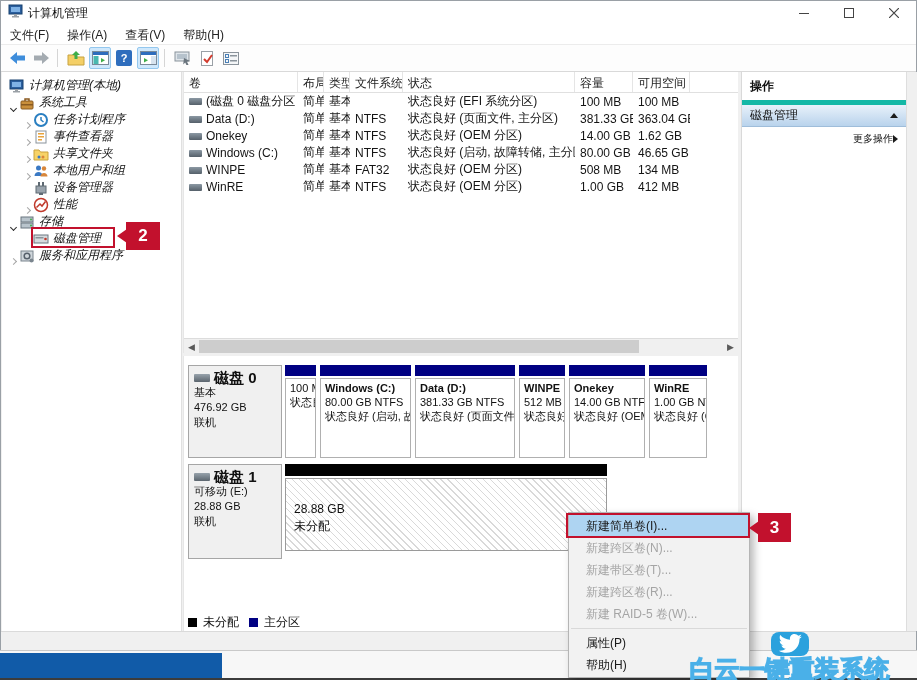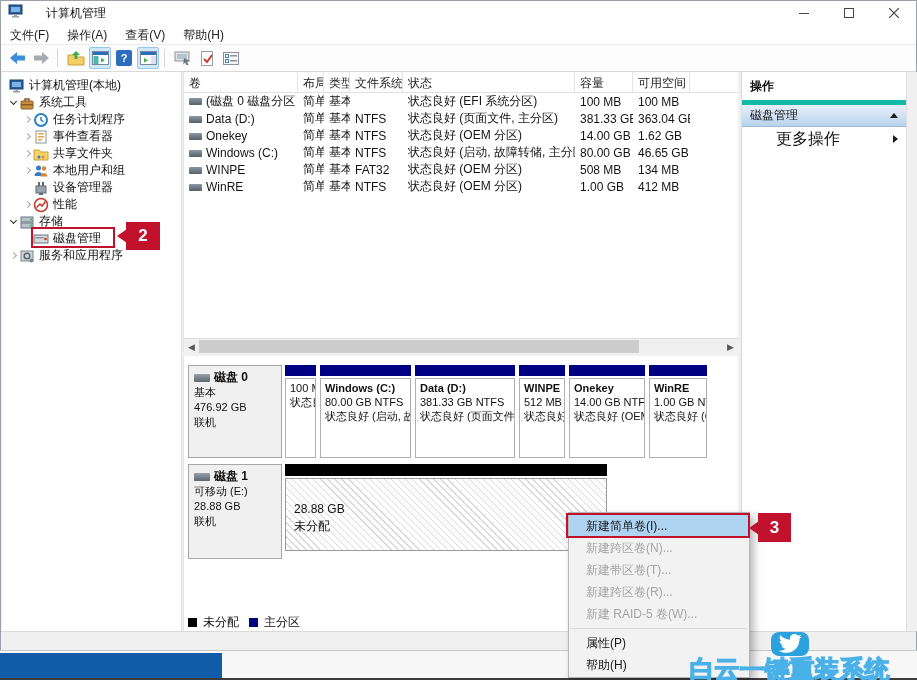--- a/index.html
+++ b/index.html
@@ -3,33 +3,33 @@
 <meta charset="utf-8">
 <style>
   * { margin:0; padding:0; box-sizing:border-box; }
   html,body { width:917px; height:680px; font-family:"Liberation Sans","DejaVu Sans",sans-serif; background:#fff; overflow:hidden; }
   #stage { position:relative; width:917px; height:680px; background:#f0f0f0; }
 
   
   #win { position:absolute; left:0; top:0; width:917px; height:650px; background:#f0f0f0; border:1px solid #9aa0a6; }
   .titlebar { position:absolute; left:0; top:0; width:100%; height:24px; background:#fff; display:flex; align-items:center; }
   .titlebar .app-icon { margin-left:7px; }
-  .titlebar .title { font-size:12px; color:#111; margin-left:22px; }
+  .titlebar .title { font-size:12px; color:#111; margin-left:4px; }
   .win-btns { position:absolute; right:0; top:0; height:24px; display:flex; }
   .win-btn { width:45px; height:24px; display:flex; align-items:center; justify-content:center; color:#444; font-size:12px; }
   .menubar { position:absolute; left:0; top:24px; width:100%; height:20px; background:#fff; display:flex; align-items:center; border-bottom:1px solid #ececec; }
   .menu-item { font-size:12px; color:#222; padding:0 9px; line-height:20px; }
   .toolbar { position:absolute; left:0; top:44px; width:100%; height:27px; background:#fdfdfd; border-bottom:1px solid #d9d9d9; display:flex; align-items:center; }
   .tb-i { width:22px; height:22px; display:flex; align-items:center; justify-content:center; margin-left:2px; }
   .tb-sel { background:#cfe8fc; border:1px solid #93c7ee; border-radius:2px; }
   .tb-sep { width:1px; height:18px; background:#d5d5d5; margin:0 5px; }
 
   
   .tree { position:absolute; left:1px; top:71px; width:180px; height:559px; background:#fff; border-right:1px solid #e0e0e0; padding-top:5px; overflow:hidden; }
-  .trow { height:17px; display:flex; align-items:center; font-size:12px; color:#111; white-space:nowrap; }
+  .trow { height:17px; display:flex; align-items:flex-end; font-size:12px; color:#111; white-space:nowrap;font-style:italic; }
   .trow .chev { width:12px; display:flex; align-items:center; justify-content:center; flex:0 0 12px; }
   .chev-exp { width:5px; height:5px; border-right:1.5px solid #2b2b2b; border-bottom:1.5px solid #2b2b2b; transform:rotate(45deg); margin-top:-3px; }
   .chev-col { width:5px; height:5px; border-right:1.5px solid #a6a6a6; border-top:1.5px solid #a6a6a6; transform:rotate(45deg); }
   .trow .ic { width:16px; flex:0 0 16px; margin-right:4px; display:flex; align-items:center; }
   .lvl0 { padding-left:7px; }
   .lvl1 { padding-left:5px; }
   .lvl2 { padding-left:19px; }
   .annot-box-tree { position:absolute; left:30px; top:226px; width:84px; height:21px; border:2px solid #c2112d; z-index:40; pointer-events:none; }
 
   
@@ -47,21 +47,21 @@
   .c0{width:114px;} .c1{width:26px;} .c2{width:26px;} .c3{width:53px;} .c4{width:172px;} .c5{width:58px;} .c6{width:57px;}
   .vol-ic { display:inline-block; width:13px; height:7px; background:linear-gradient(#8b98a3,#55606a); border-radius:1px; margin-right:4px; vertical-align:middle; }
   .hscroll { position:absolute; left:0; bottom:0; width:100%; height:15px; background:#f0f0f0; border-top:1px solid #dcdcdc; }
   .hs-arrow { position:absolute; top:0; width:15px; height:15px; color:#5a5a5a; font-size:9px; display:flex; align-items:center; justify-content:center; }
   .hs-thumb { position:absolute; left:15px; top:1px; height:13px; width:440px; background:#cdcdcd; }
 
   
   .disk-pane { position:absolute; left:182px; top:355px; width:555px; height:275px; background:#fff; border-left:1px solid #e6e6e6; }
   .disk-row { position:absolute; left:4px; display:flex; }
   .disk-label { width:94px; height:93px; background:#f0f0f0; border:1px solid #a6a6a6; padding:4px 5px; font-size:11px; color:#111; line-height:15px; }
-  .disk-label .dname { font-weight:bold; font-size:12px; display:flex; align-items:center; gap:4px; }
+  .disk-label .dname { font-weight:bold; font-size:15px; display:flex; align-items:center; gap:4px; }
   .drive-glyph { display:inline-block; width:16px; height:8px; background:linear-gradient(#97a2ab,#5b656e); border-radius:1px; }
   .parts { display:flex; margin-left:3px; gap:4px; }
   .part { display:flex; flex-direction:column; }
   .part .pbar { height:11px; background:#000082; }
   .part .pbody { flex:1; margin-top:2px; border:1px solid #b0b0b0; background:#fff; padding:2px 4px; overflow:hidden; }
   .part .pl { font-size:11px; white-space:nowrap; line-height:14px; color:#111; }
   .part .pl.b { font-weight:bold; }
   .unalloc-bar { height:12px; background:#000; }
   .unalloc-body { margin-top:2px; border:1px solid #9a9a9a; height:73px; padding:22px 0 0 8px;
      background:repeating-linear-gradient(45deg,#ffffff 0 4px,#d9d9d9 4px 5px); }
@@ -69,21 +69,21 @@
   .legend { position:absolute; left:4px; top:258px; display:flex; align-items:center; gap:6px; font-size:12px; color:#111; }
   .sq { width:9px; height:9px; display:inline-block; }
   .sq-un { background:#000; }
   .sq-pr { background:#000082; }
 
   
   .actions { position:absolute; left:740px; top:71px; width:165px; height:559px; background:#fff; border-left:1px solid #d9d9d9; }
   .act-title { font-size:12px; font-weight:bold; color:#111; padding:6px 0 5px 8px; border-bottom:5px solid #14b8a6; }
   .act-section { height:22px; background:linear-gradient(#e8f1fa,#b9d3ec); display:flex; align-items:center; justify-content:space-between; padding:0 8px; font-size:12px; color:#111; border-bottom:1px solid #9fbdda; }
   .act-caret-up { width:0; height:0; border-left:4px solid transparent; border-right:4px solid transparent; border-bottom:5px solid #1b1b1b; }
-  .act-more { height:24px; display:flex; align-items:center; justify-content:space-between; padding:0 8px 0 34px; font-size:16px; color:#111; }
+  .act-more { height:24px; display:flex; align-items:center; justify-content:flex-end; padding:0 8px 0 34px; font-size:10px; color:#111; }
   .act-caret-right { width:0; height:0; border-top:4px solid transparent; border-bottom:4px solid transparent; border-left:5px solid #1b1b1b; }
   .right-strip { position:absolute; left:905px; top:71px; width:11px; height:559px; background:#f0f0f0; border-left:1px solid #dedede; }
 
   
   .statusbar { position:absolute; left:0; top:630px; width:100%; height:19px; background:#f0f0f0; border-top:1px solid #dadada; }
   .bottom-strip { position:absolute; left:0; top:650px; width:917px; height:30px; background:#f7f7f7; border-top:1px solid #c9c9c9; }
   .blue-bar { position:absolute; left:0; top:2px; width:222px; height:26px; background:#115ba8; }
   .drive-combo { position:absolute; left:222px; top:0; height:28px; display:flex; align-items:center; gap:8px; padding-left:16px; font-size:13px; color:#222; }
   .combo-chev { width:20px; height:18px; background:#ececec; display:flex; align-items:center; justify-content:center; margin-left:14px; }
   .combo-chev i { width:6px; height:6px; border-right:1.5px solid #666; border-bottom:1.5px solid #666; transform:rotate(45deg); margin-top:-3px; }

